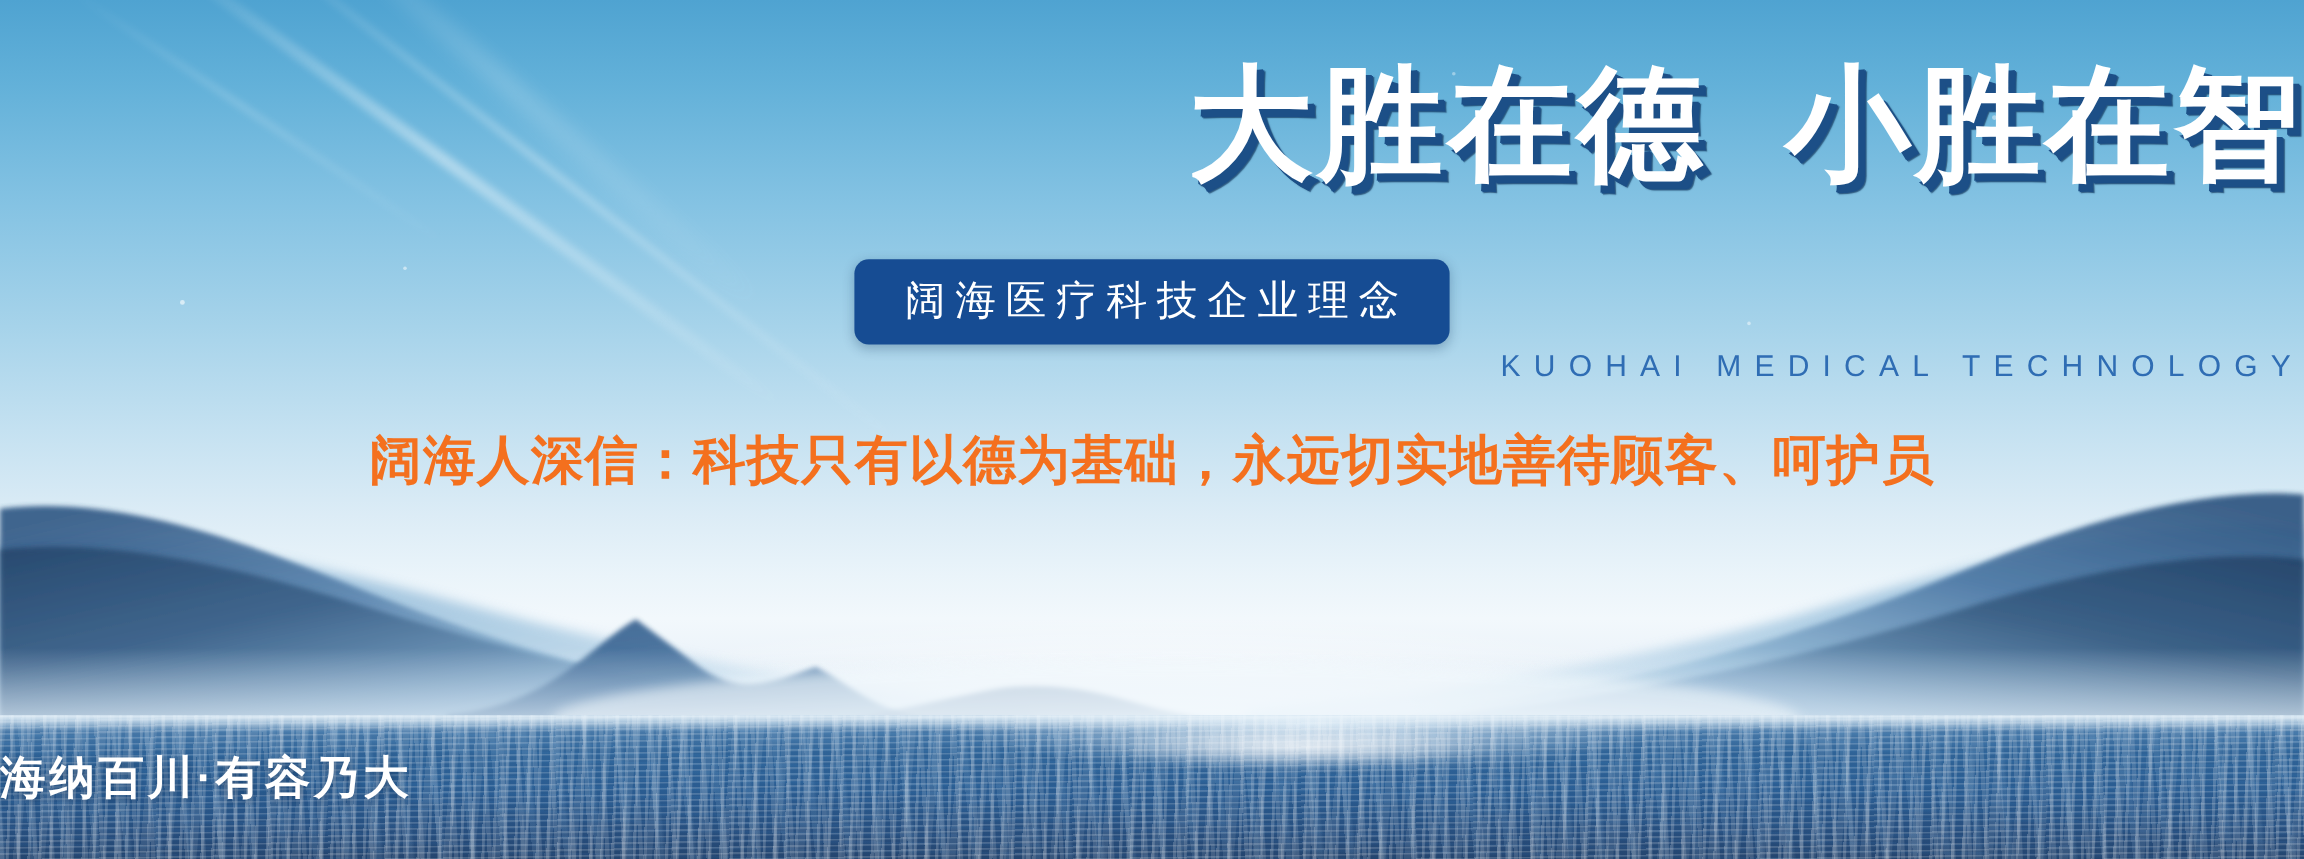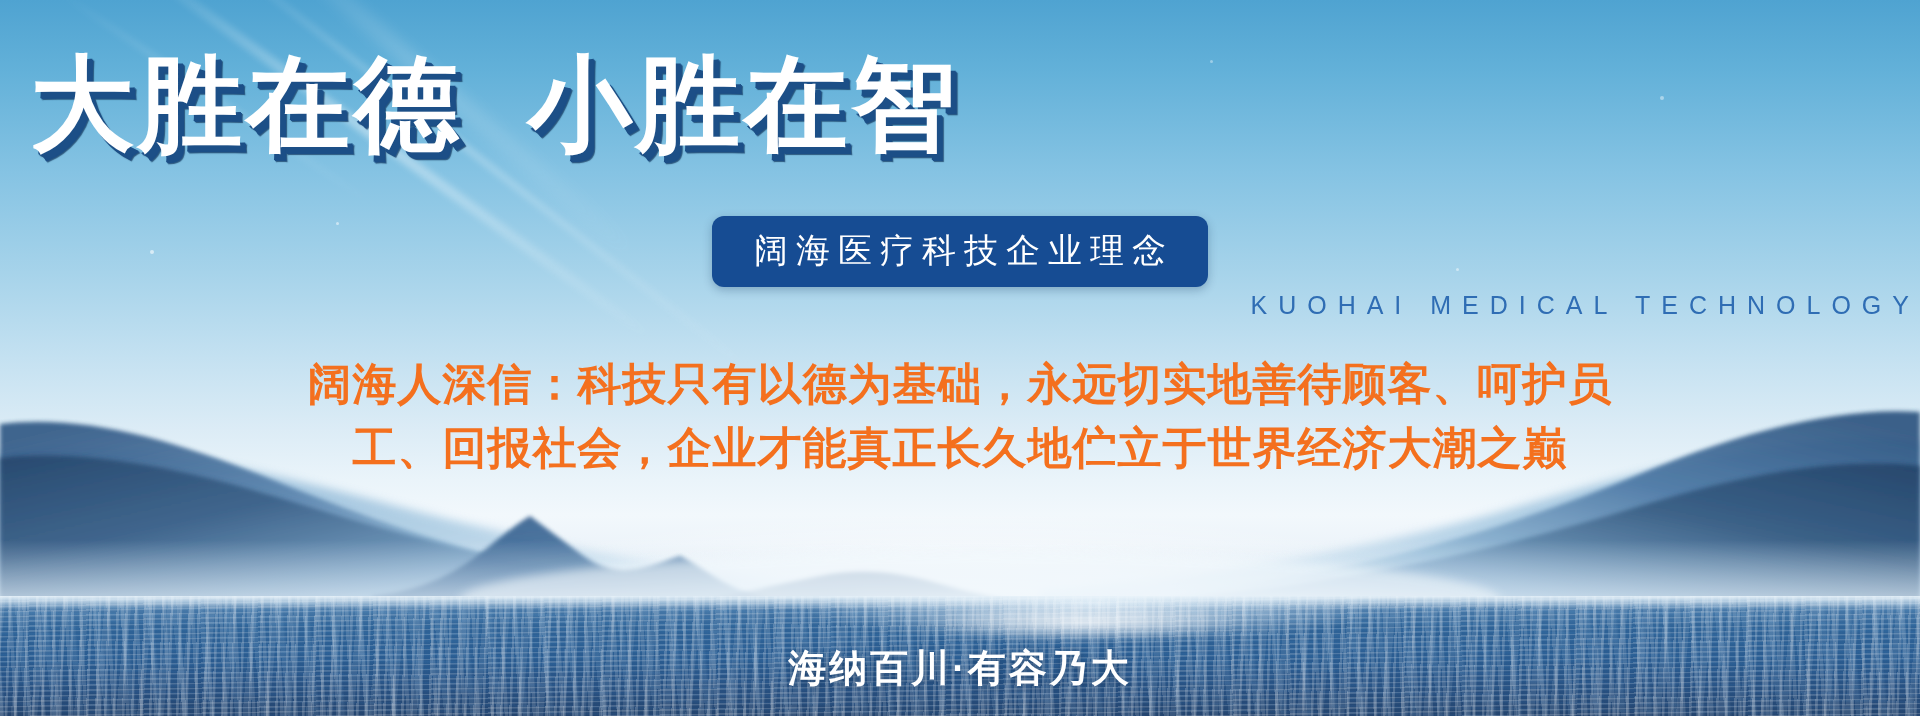--- a/index.html
+++ b/index.html
@@ -83,21 +83,21 @@
   .ocean .shoreline{
     position:absolute;left:0;right:0;top:0;height:14px;
     background:linear-gradient(180deg,rgba(236,245,251,.9),rgba(236,245,251,0));
   }
 
   
   .content{position:absolute;inset:0;}
 
   .headline{
     position:absolute;top:48px;left:0;right:0;
-    text-align:left;
+    text-align:right;
     font-size:104px;
     line-height:1.08;
     font-weight:700;
     letter-spacing:4px;
     color:#ffffff;
     font-family:"Liberation Sans","DejaVu Sans",sans-serif;
     text-shadow:
       5px 6px 0 #1c4f87,
       6px 7px 0 #1c4f87,
       7px 8px 1px rgba(16,54,94,.75);
@@ -133,22 +133,21 @@
     text-align:center;
     color:#f4701e;
     font-size:44px;
     font-weight:700;
     line-height:1.45;
     letter-spacing:1px;
   }
   .creed .line{display:block;}
 
   .motto{
-    position:absolute;top:643px;left:0;right:0;
-    text-align:center;
+    position:absolute;top:623px;left:0;right:0;
     color:#ffffff;
     font-size:38px;
     font-weight:700;
     letter-spacing:3px;
     text-shadow:0 2px 8px rgba(14,40,74,.55);
   }
   .motto-en{
     position:absolute;top:655px;left:0;right:0;
     text-align:center;
     color:#e6eef7;
@@ -266,20 +265,19 @@
     <div class="headline">大胜在德  小胜在智</div>
 
     <div class="badge-wrap">
       <span class="badge">阔海医疗科技企业理念</span>
     </div>
 
     <div class="eng-sub">KUOHAI MEDICAL TECHNOLOGY</div>
 
     <div class="creed">
       <span class="line">阔海人深信：科技只有以德为基础，永远切实地善待顾客、呵护员</span>
-      <span class="line">工、回报社会，企业才能真正长久地伫立于世界经济大潮之巅</span>
     </div>
 
     <div class="motto">海纳百川·有容乃大</div>
 
 
   </div>
 </div>
 
 </body></html>

